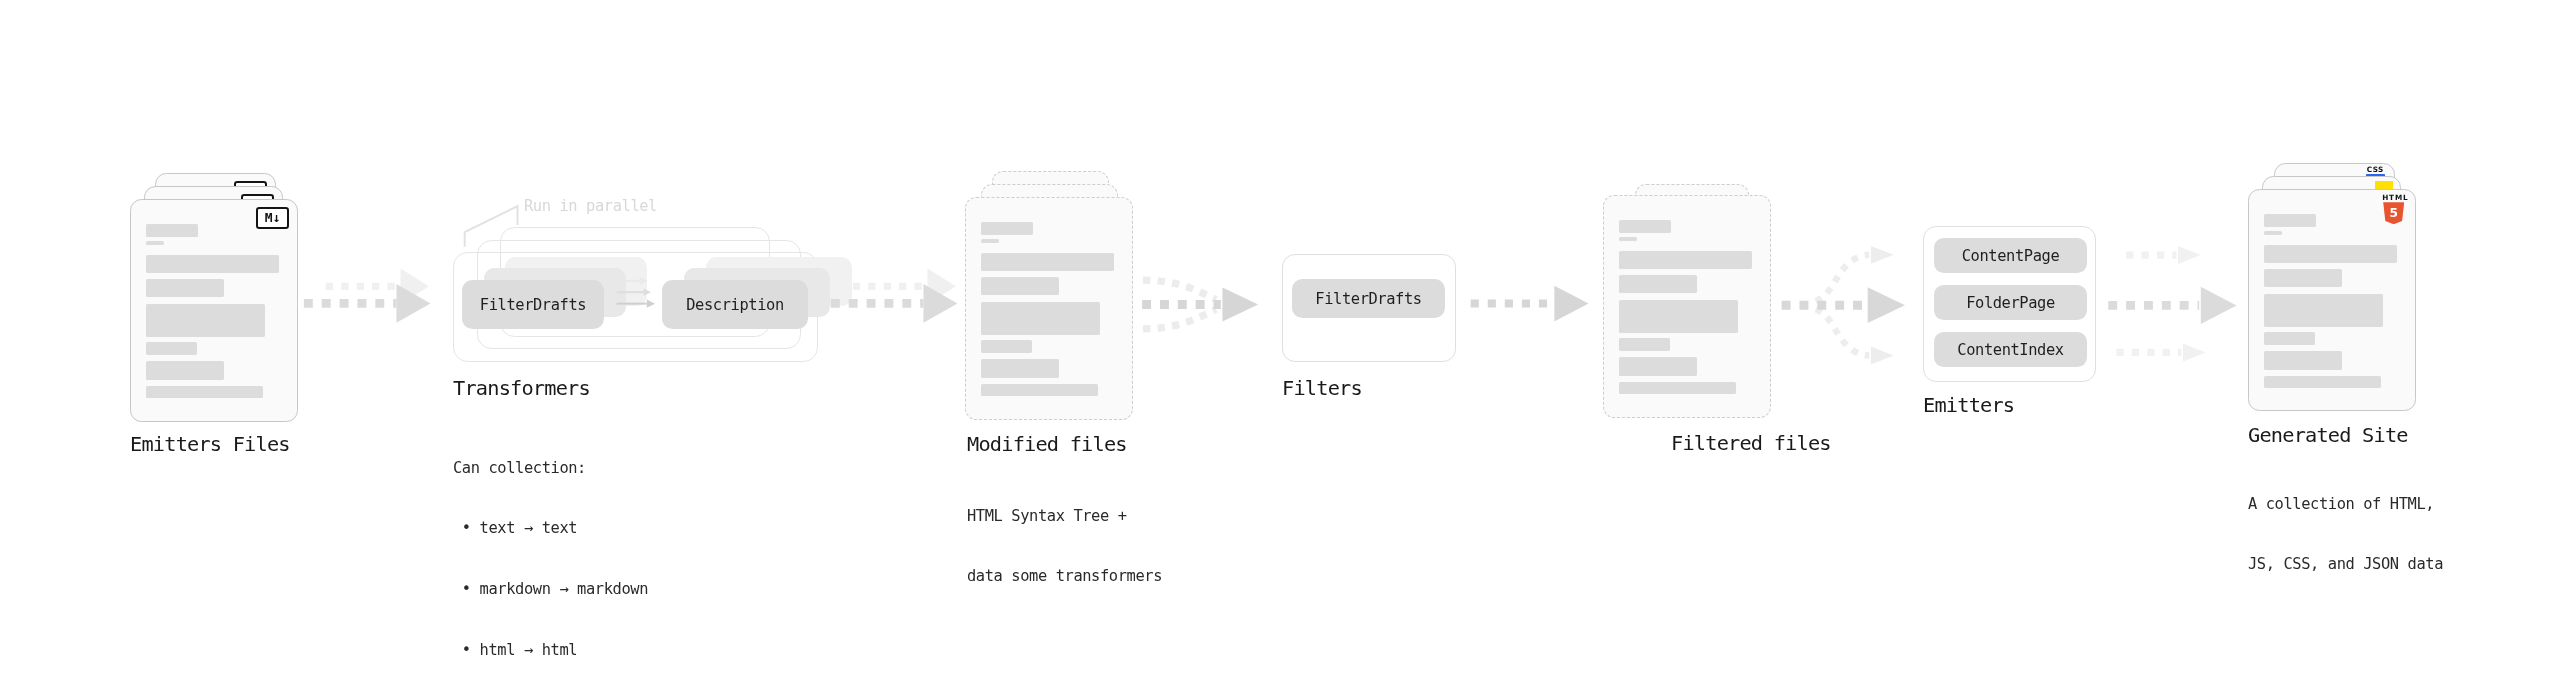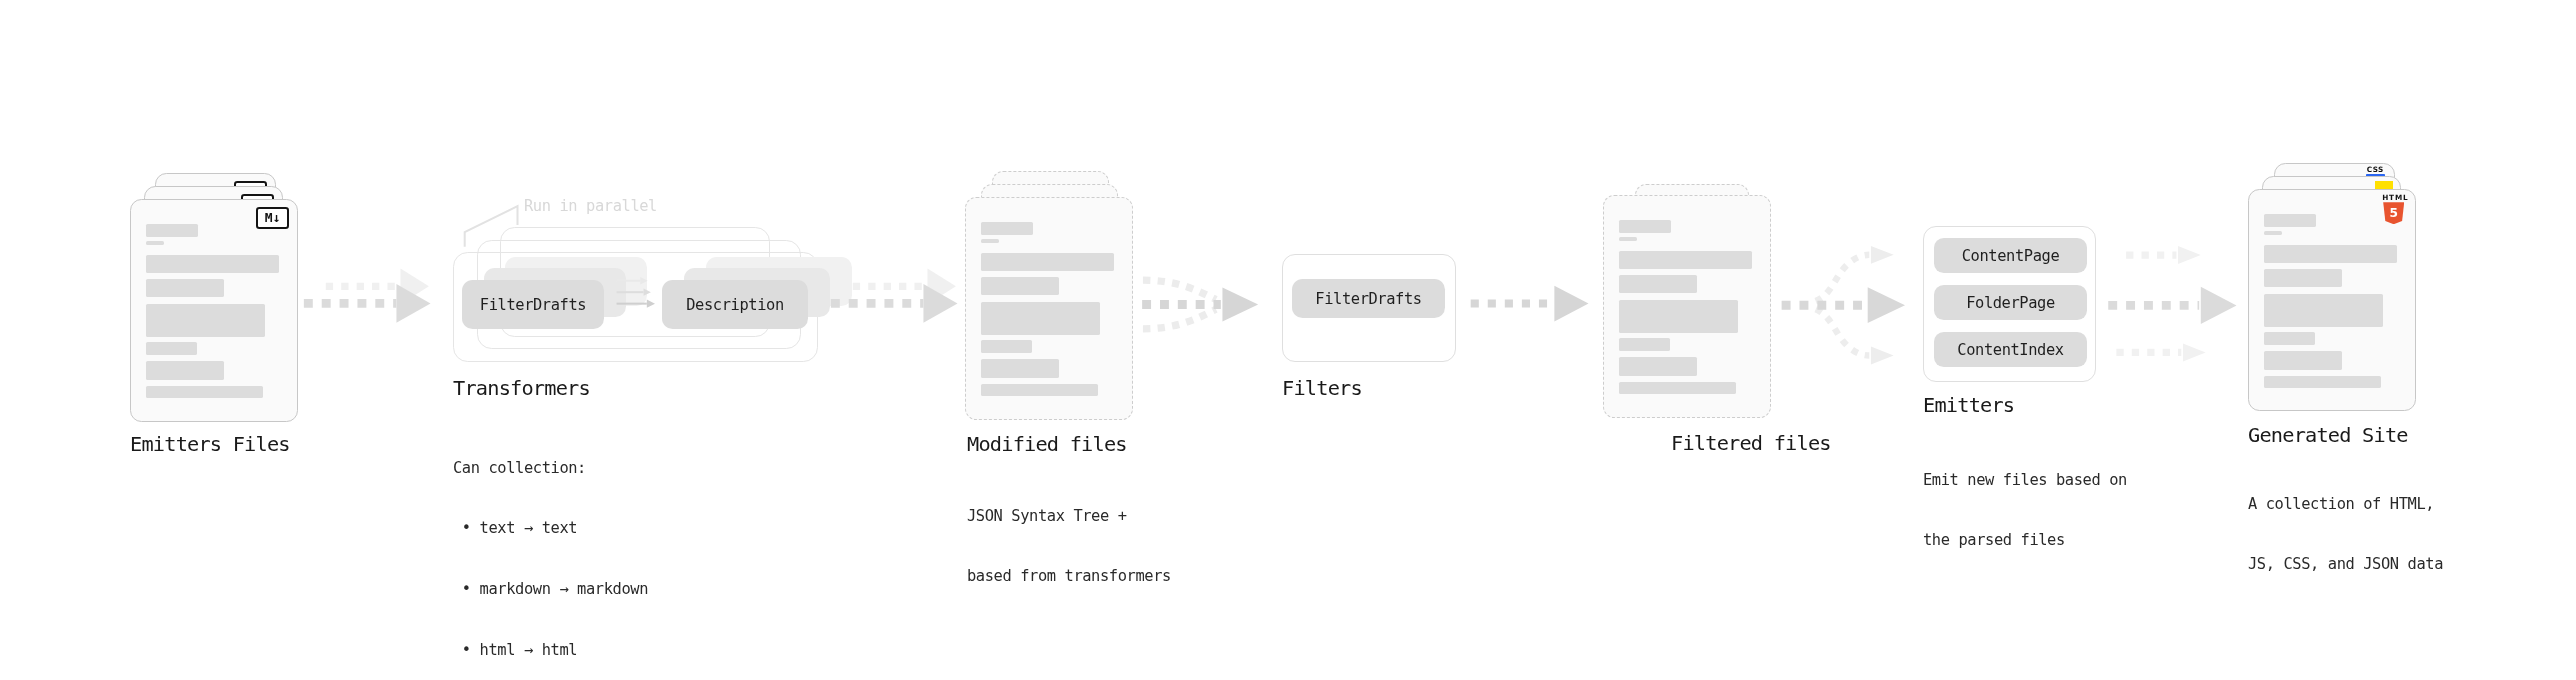--- a/index.html
+++ b/index.html
@@ -119,22 +119,22 @@
       <div class="bar" style="left: 14.6px; top: 41px; width: 18px; height: 4.1px;"></div>
       <div class="bar" style="left: 14.6px; top: 55px; width: 133px; height: 18px;"></div>
       <div class="bar" style="left: 14.6px; top: 79px; width: 78px; height: 18px;"></div>
       <div class="bar" style="left: 14.6px; top: 104px; width: 119px; height: 32.5px;"></div>
       <div class="bar" style="left: 14.6px; top: 142px; width: 51px; height: 13px;"></div>
       <div class="bar" style="left: 14.6px; top: 161px; width: 78px; height: 18.7px;"></div>
       <div class="bar" style="left: 14.6px; top: 186px; width: 117px; height: 12.2px;"></div>
     </div>
   <div class="stage-title" style="left:967px;top:432px">Modified files</div>
   <div class="stage-note" style="left:967px;top:465px">
-    <div>JSON Syntax Tree +</div>
-    <div>based from transformers</div>
+    <div>HTML Syntax Tree +</div>
+    <div>data some transformers</div>
   </div>
 
   <svg style="left:1138px;top:272px" width="134" height="73" viewBox="0 0 165 90">
     <path d="M6,10 C48,10 72,22 96,34" stroke="#ECECEC" stroke-width="9" stroke-dasharray="9 9" fill="none"></path>
     <path d="M6,70 C48,70 72,58 96,46" stroke="#ECECEC" stroke-width="9" stroke-dasharray="9 9" fill="none"></path>
     <line x1="5" y1="40" x2="102" y2="40" stroke="#D6D6D6" stroke-width="11" stroke-dasharray="11 11"></line>
     <polygon points="104,19 104,61 148,40" fill="#D6D6D6"></polygon>
   </svg>
 
   <div class="panel" style="left:1282px;top:254px;width:172px;height:106px"></div>
@@ -166,24 +166,20 @@
     <polygon points="112,130 112,152 140,141" fill="#EDEDED"></polygon>
     <line x1="2" y1="79" x2="104" y2="79" stroke="#D8D8D8" stroke-width="11" stroke-dasharray="11 11"></line>
     <polygon points="108,57 108,101 154,79" fill="#D8D8D8"></polygon>
   </svg>
 
   <div class="panel" style="left:1923px;top:226px;width:171px;height:154px"></div>
   <div class="pill" style="left:1934px;top:238px;width:153px;height:35px;border-radius:9.8px">ContentPage</div>
   <div class="pill" style="left:1934px;top:285px;width:153px;height:35px;border-radius:9.8px">FolderPage</div>
   <div class="pill" style="left:1934px;top:332px;width:153px;height:35px;border-radius:9.8px">ContentIndex</div>
   <div class="stage-title" style="left:1923px;top:393px">Emitters</div>
-  <div class="stage-note" style="left:1923px;top:429px">
-    <div>Emit new files based on</div>
-    <div>the parsed files</div>
-  </div>
 
   <svg style="left:2105px;top:246px" width="138" height="122" viewBox="0 0 170 150">
     <line x1="26" y1="11" x2="88" y2="11" stroke="#F1F1F1" stroke-width="9" stroke-dasharray="9 10"></line>
     <polygon points="90,0 90,22 118,11" fill="#F1F1F1"></polygon>
     <line x1="4" y1="73" x2="116" y2="73" stroke="#DBDBDB" stroke-width="11" stroke-dasharray="11 11"></line>
     <polygon points="118,50 118,96 162,73" fill="#DBDBDB"></polygon>
     <line x1="14" y1="131" x2="94" y2="131" stroke="#F1F1F1" stroke-width="9" stroke-dasharray="9 10"></line>
     <polygon points="96,120 96,142 124,131" fill="#F1F1F1"></polygon>
   </svg>
 

